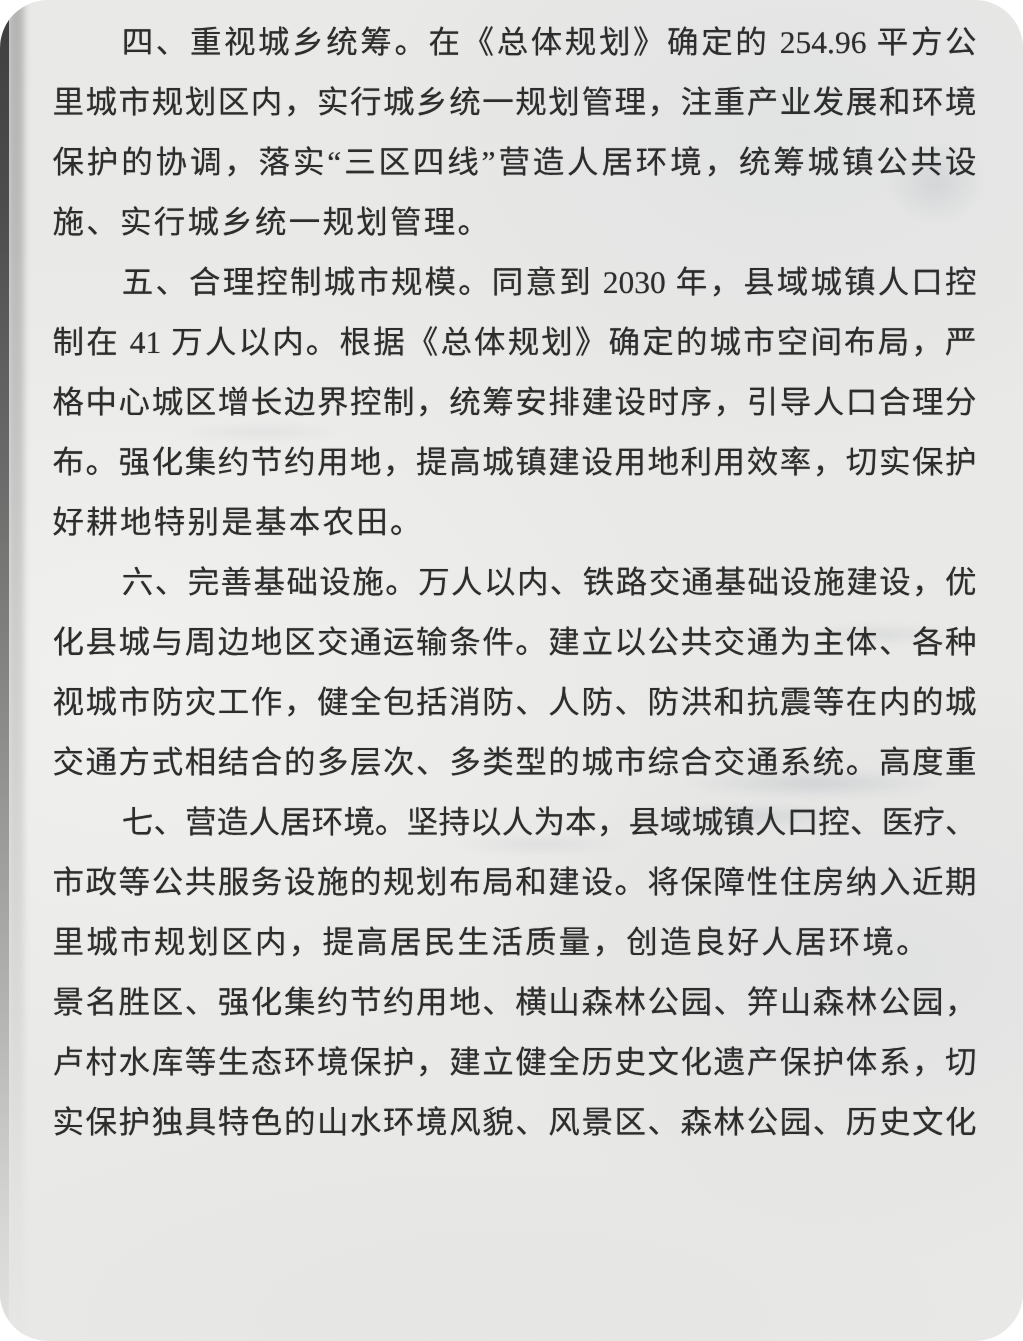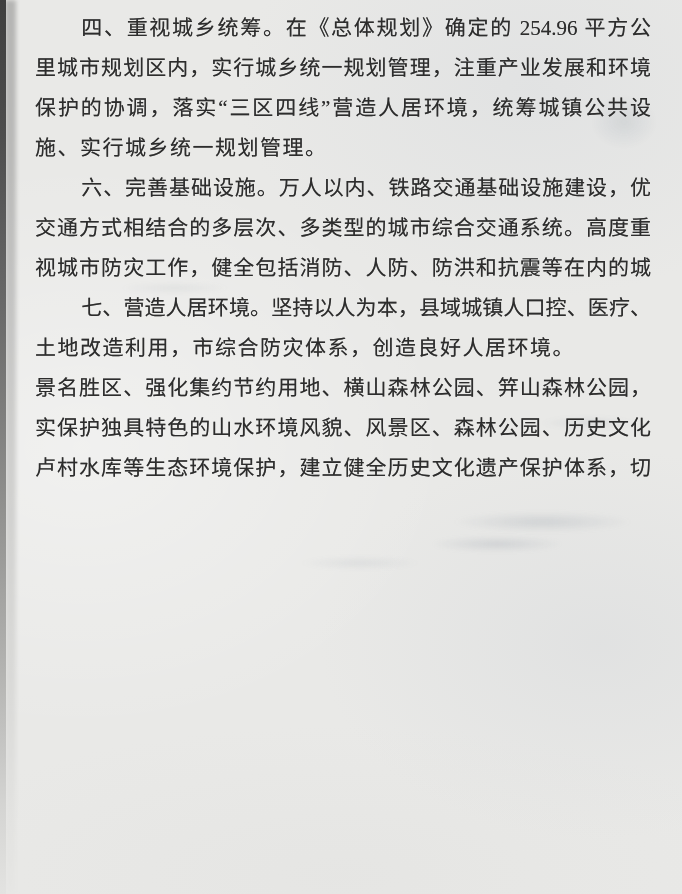--- a/index.html
+++ b/index.html
@@ -16,20 +16,21 @@
     position: relative;
     width: 682px;
     height: 894px;
     background:
       radial-gradient(ellipse 420px 300px at 78% 10%, rgba(219,221,223,0.55), rgba(219,221,223,0) 70%),
       radial-gradient(ellipse 520px 400px at 12% 50%, rgba(255,255,255,0.35), rgba(255,255,255,0) 72%),
       radial-gradient(ellipse 400px 280px at 88% 72%, rgba(215,217,219,0.45), rgba(215,217,219,0) 70%),
       radial-gradient(ellipse 600px 200px at 50% 98%, rgba(226,226,224,0.5), rgba(226,226,224,0) 75%),
       #e9e9e7;
     overflow: hidden;
+    border-radius: 32px;
   }
 
   
   .scan-edge {
     position: absolute;
     left: 0; top: 0; bottom: 0;
     width: 6px;
     background: linear-gradient(to bottom,
       #3f3f3f 0%, #4d4d4d 15%, #6a6a6a 35%,
       #8d8d8b 55%, #b3b3b1 75%, #d4d4d2 90%, #e3e3e1 100%);
@@ -102,32 +103,41 @@
 
   <div class="textblock">
 
     <div>
       <div class="ln first">四、重视城乡统筹。在《总体规划》确定的 254.96 平方公</div>
       <div class="ln">里城市规划区内，实行城乡统一规划管理，注重产业发展和环境</div>
       <div class="ln">保护的协调，落实“三区四线”营造人居环境，统筹城镇公共设</div>
       <div class="ln plast">施、实行城乡统一规划管理。</div>
     </div>
 
+    <div>
+      <div class="ln first">五、合理控制城市规模。同意到 2030 年，县域城镇人口控</div>
+      <div class="ln">制在 41 万人以内。根据《总体规划》确定的城市空间布局，严</div>
+      <div class="ln">格中心城区增长边界控制，统筹安排建设时序，引导人口合理分</div>
+      <div class="ln">布。强化集约节约用地，提高城镇建设用地利用效率，切实保护</div>
+      <div class="ln plast">好耕地特别是基本农田。</div>
+    </div>
 
     <div>
       <div class="ln first">六、完善基础设施。万人以内、铁路交通基础设施建设，优</div>
+      <div class="ln">化县城与周边地区交通运输条件。建立以公共交通为主体、各种</div>
+      <div class="ln">视城市防灾工作，健全包括消防、人防、防洪和抗震等在内的城</div>
       <div class="ln">交通方式相结合的多层次、多类型的城市综合交通系统。高度重</div>
-      <div class="ln">视城市防灾工作，健全包括消防、人防、防洪和抗震等在内的城</div>
     </div>
 
     <div>
       <div class="ln first">七、营造人居环境。坚持以人为本，县域城镇人口控、医疗、</div>
-      <div class="ln plast">土地改造利用，市综合防灾体系，创造良好人居环境。</div>
+      <div class="ln">市政等公共服务设施的规划布局和建设。将保障性住房纳入近期</div>
+      <div class="ln plast">里城市规划区内，提高居民生活质量，创造良好人居环境。</div>
     </div>
 
     <div>
       <div class="ln">景名胜区、强化集约节约用地、横山森林公园、笄山森林公园，</div>
+      <div class="ln">卢村水库等生态环境保护，建立健全历史文化遗产保护体系，切</div>
       <div class="ln">实保护独具特色的山水环境风貌、风景区、森林公园、历史文化</div>
-      <div class="ln">卢村水库等生态环境保护，建立健全历史文化遗产保护体系，切</div>
     </div>
 
   </div>
 </div>
 
 </body></html>

